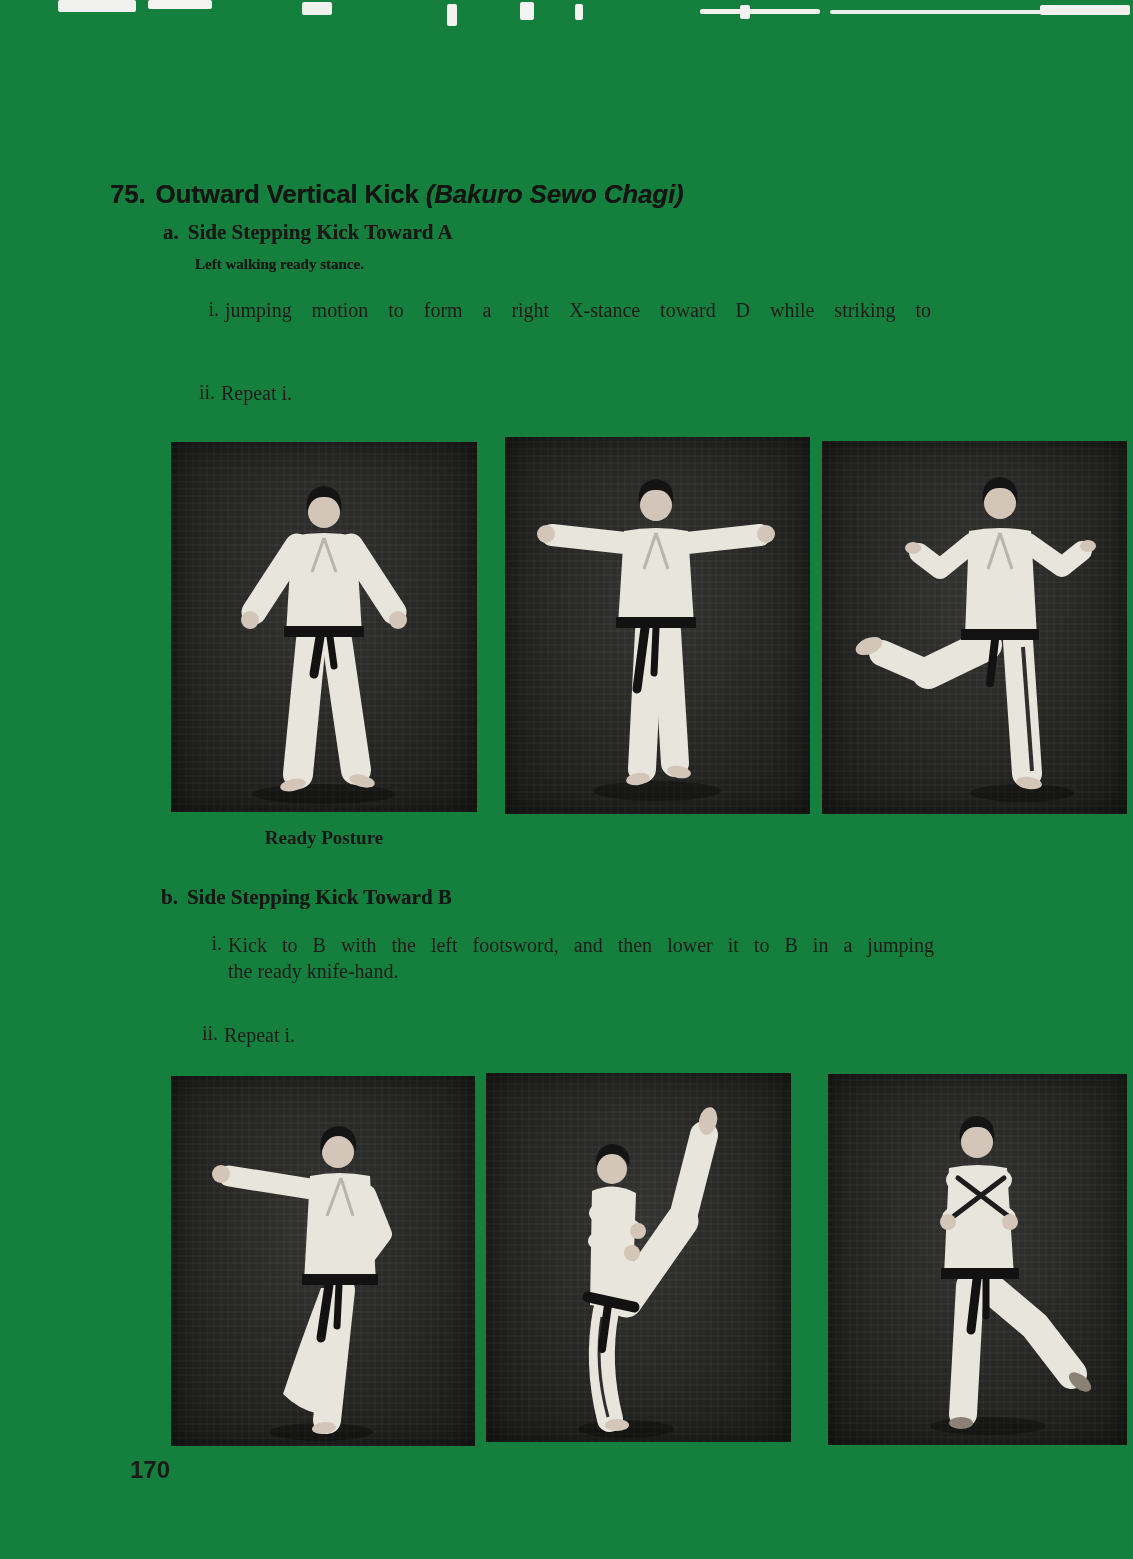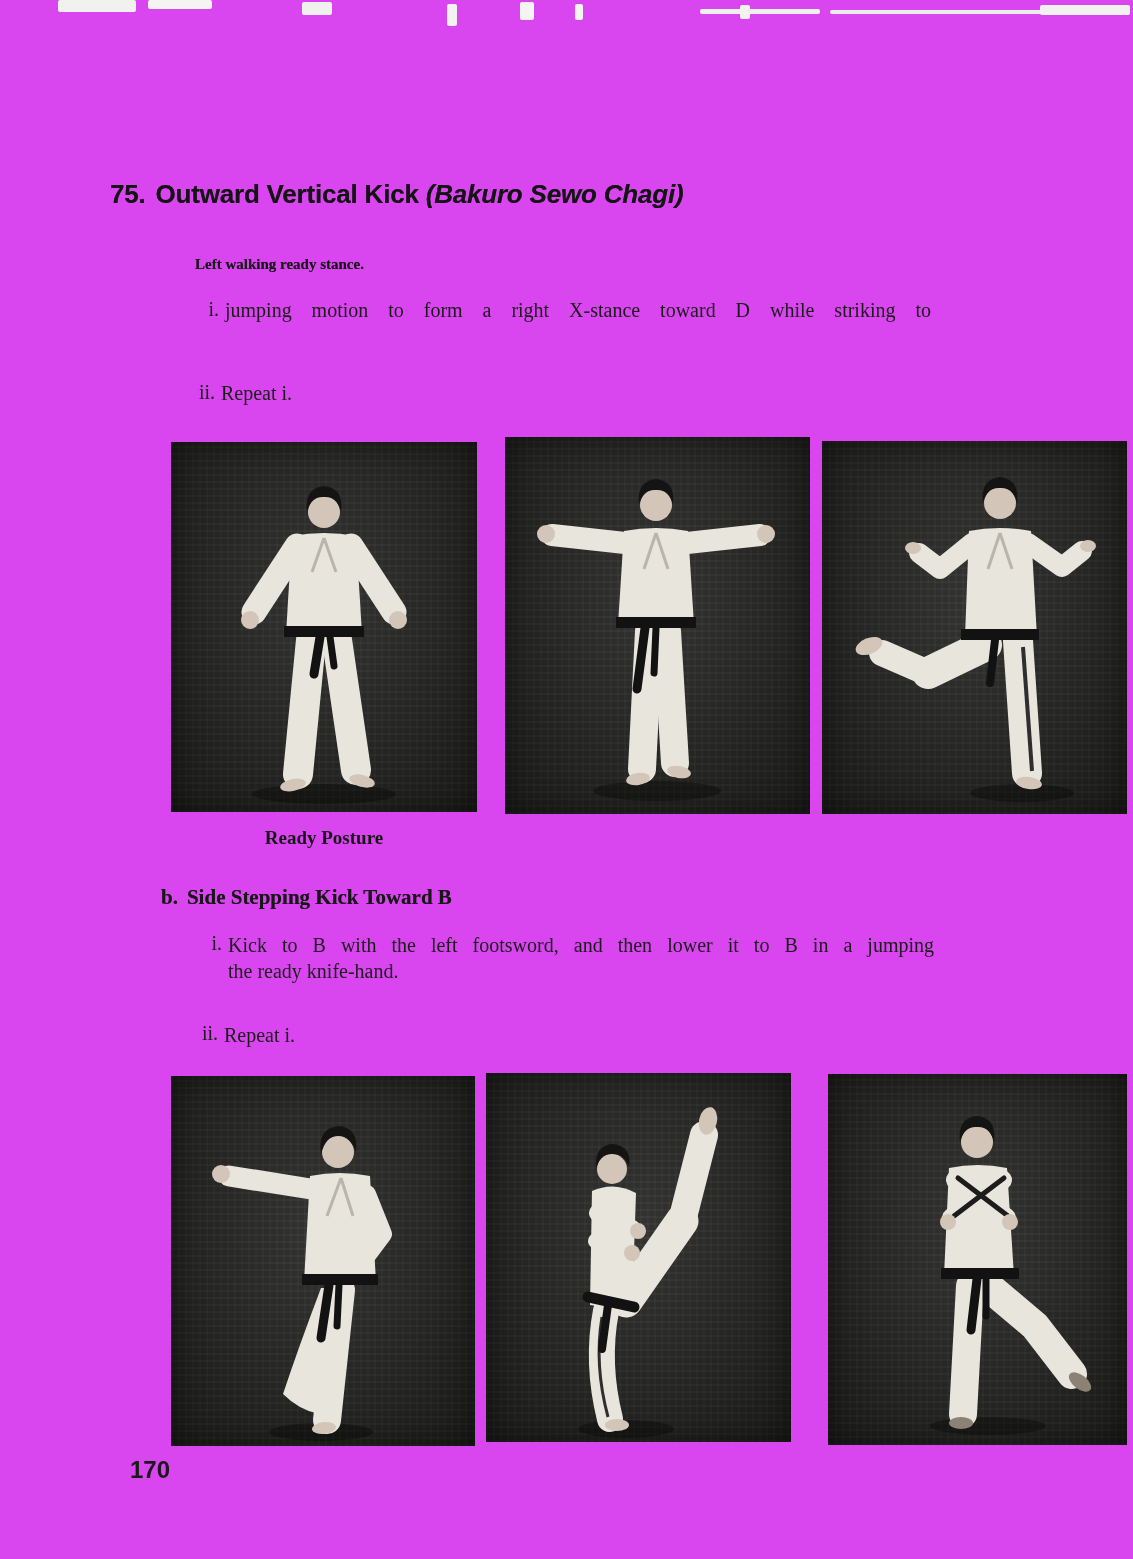--- a/index.html
+++ b/index.html
@@ -1,18 +1,18 @@
 <!DOCTYPE html>
 <html><head>
 <meta charset="utf-8">
 <style>
   html,body{margin:0;padding:0;background:#e9e9e6;}
   .page{
     position:relative;width:1133px;height:1559px;margin:0 auto;
-    background:#d946ef;overflow:hidden;
+    background:#15803d;overflow:hidden;
     font-family:"Liberation Serif","DejaVu Serif",serif;color:#1c1c1c;
   }
   
   .artifact{position:absolute;border-radius:2px;}
   
   .main-heading{
     position:absolute;left:110px;top:179px;
     font-family:"Liberation Sans","DejaVu Sans",sans-serif;
     font-weight:bold;font-size:26px;letter-spacing:-0.2px;color:#141414;
     white-space:nowrap;text-shadow:0 0 .5px rgba(0,0,0,.55);
@@ -72,20 +72,23 @@
     <div class="artifact" style="left:700px;top:9px;width:120px;height:5px;background:#f0f0ee;"></div>
     <div class="artifact" style="left:830px;top:10px;width:300px;height:4px;background:#ececea;"></div>
     <div class="artifact" style="left:1040px;top:5px;width:90px;height:10px;background:#f1f1ef;"></div>
     <div class="artifact" style="left:740px;top:5px;width:10px;height:14px;background:#f2f2f0;"></div>
   </div>
 
   <div class="main-heading">
     <span class="tnum">75.</span><span>Outward Vertical Kick</span><span class="kname">(Bakuro Sewo Chagi)</span>
   </div>
 
+  <div class="sub-heading" style="left:163px;top:220px;">
+    <span class="slabel">a.</span><span>Side Stepping Kick Toward A</span>
+  </div>
 
   <div class="stance-line">Left walking ready stance.</div>
 
   <div class="step sec-a" style="left:197px;top:298px;">
     <span class="step-num">i.</span>
     <div class="step-lines">
       <div class="jline">jumping motion to form a right X-stance toward D while striking to</div>
     </div>
   </div>
 

